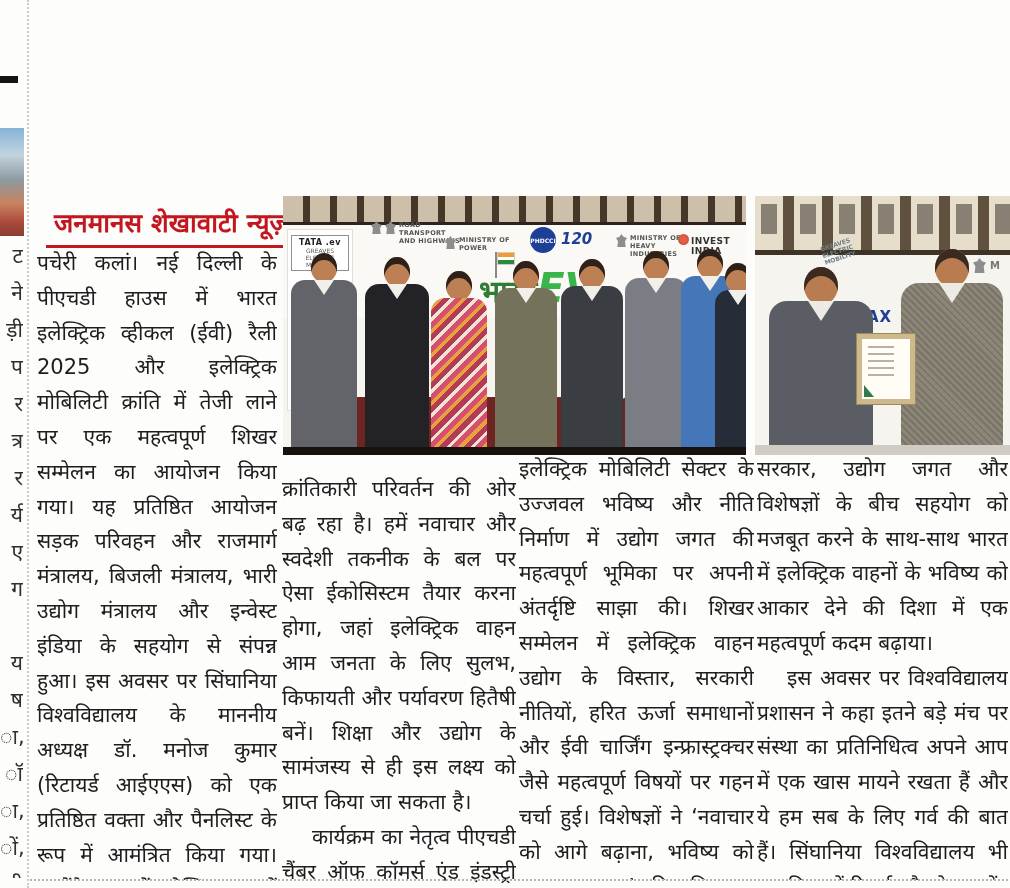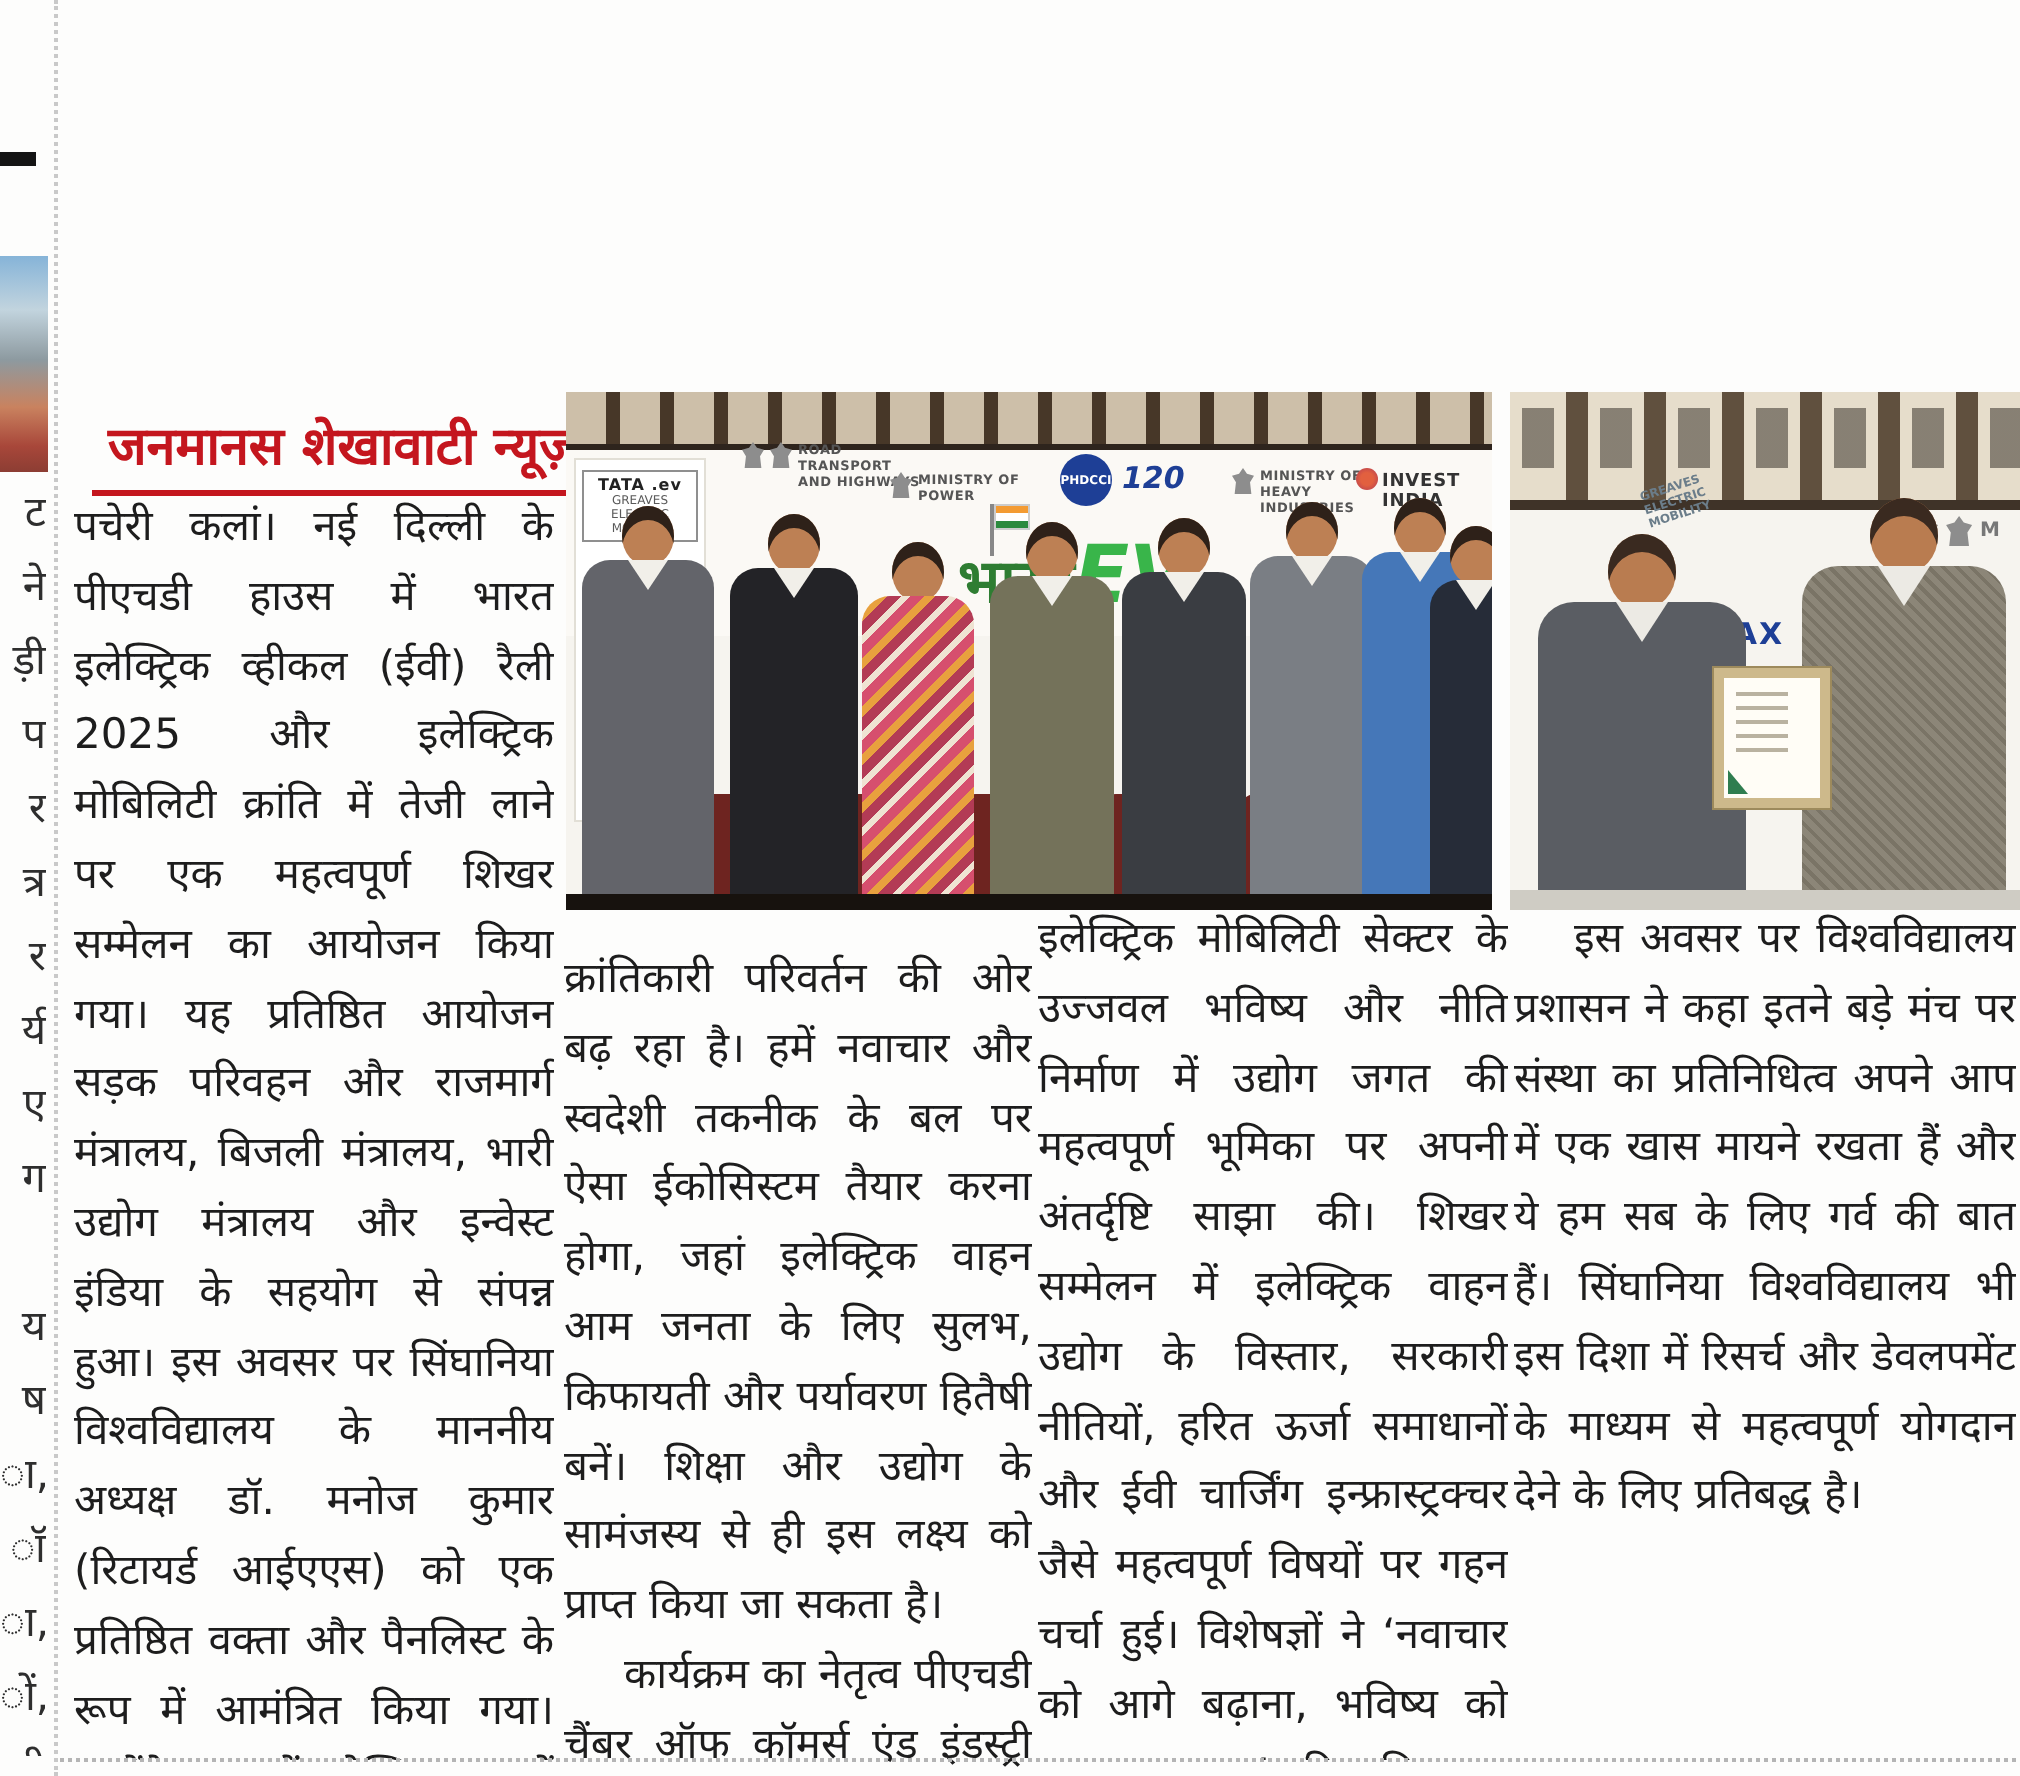--- a/index.html
+++ b/index.html
@@ -249,17 +249,18 @@
   </div>
 
   <div class="bodycol col2">
     <p>क्रांतिकारी परिवर्तन की ओर बढ़ रहा है। हमें नवाचार और स्वदेशी तकनीक के बल पर ऐसा ईकोसिस्टम तैयार करना होगा, जहां इलेक्ट्रिक वाहन आम जनता के लिए सुलभ, किफायती और पर्यावरण हितैषी बनें। शिक्षा और उद्योग के सामंजस्य से ही इस लक्ष्य को प्राप्त किया जा सकता है।</p>
     <p class="indent">कार्यक्रम का नेतृत्व पीएचडी चैंबर ऑफ कॉमर्स एंड इंडस्ट्री (PHDCCI) के सीईओ एवं महासचिव डॉ. रणजीत मेहता और उपमहासचिव डॉ. जतिंदर सिंह ने किया। उन्होंने भारत के</p>
   </div>
   <div class="bodycol col3">
     <p>इलेक्ट्रिक मोबिलिटी सेक्टर के उज्जवल भविष्य और नीति निर्माण में उद्योग जगत की महत्वपूर्ण भूमिका पर अपनी अंतर्दृष्टि साझा की। शिखर सम्मेलन में इलेक्ट्रिक वाहन उद्योग के विस्तार, सरकारी नीतियों, हरित ऊर्जा समाधानों और ईवी चार्जिंग इन्फ्रास्ट्रक्चर जैसे महत्वपूर्ण विषयों पर गहन चर्चा हुई। विशेषज्ञों ने ‘नवाचार को आगे बढ़ाना, भविष्य को सशक्त बनाना’ की प्रतिबद्धता के साथ भारत को वैश्विक इलेक्ट्रिक मोबिलिटी हब बनाने के लक्ष्य पर जोर दिया। इस आयोजन ने</p>
   </div>
   <div class="bodycol col4">
+    <p>सरकार, उद्योग जगत और विशेषज्ञों के बीच सहयोग को मजबूत करने के साथ-साथ भारत में इलेक्ट्रिक वाहनों के भविष्य को आकार देने की दिशा में एक महत्वपूर्ण कदम बढ़ाया।</p>
     <p class="indent">इस अवसर पर विश्वविद्यालय प्रशासन ने कहा इतने बड़े मंच पर संस्था का प्रतिनिधित्व अपने आप में एक खास मायने रखता हैं और ये हम सब के लिए गर्व की बात हैं। सिंघानिया विश्वविद्यालय भी इस दिशा में रिसर्च और डेवलपमेंट के माध्यम से महत्वपूर्ण योगदान देने के लिए प्रतिबद्ध है।</p>
   </div>
 
   <div class="abs bottom-rule"></div>
 </div>
 
 </body></html>

